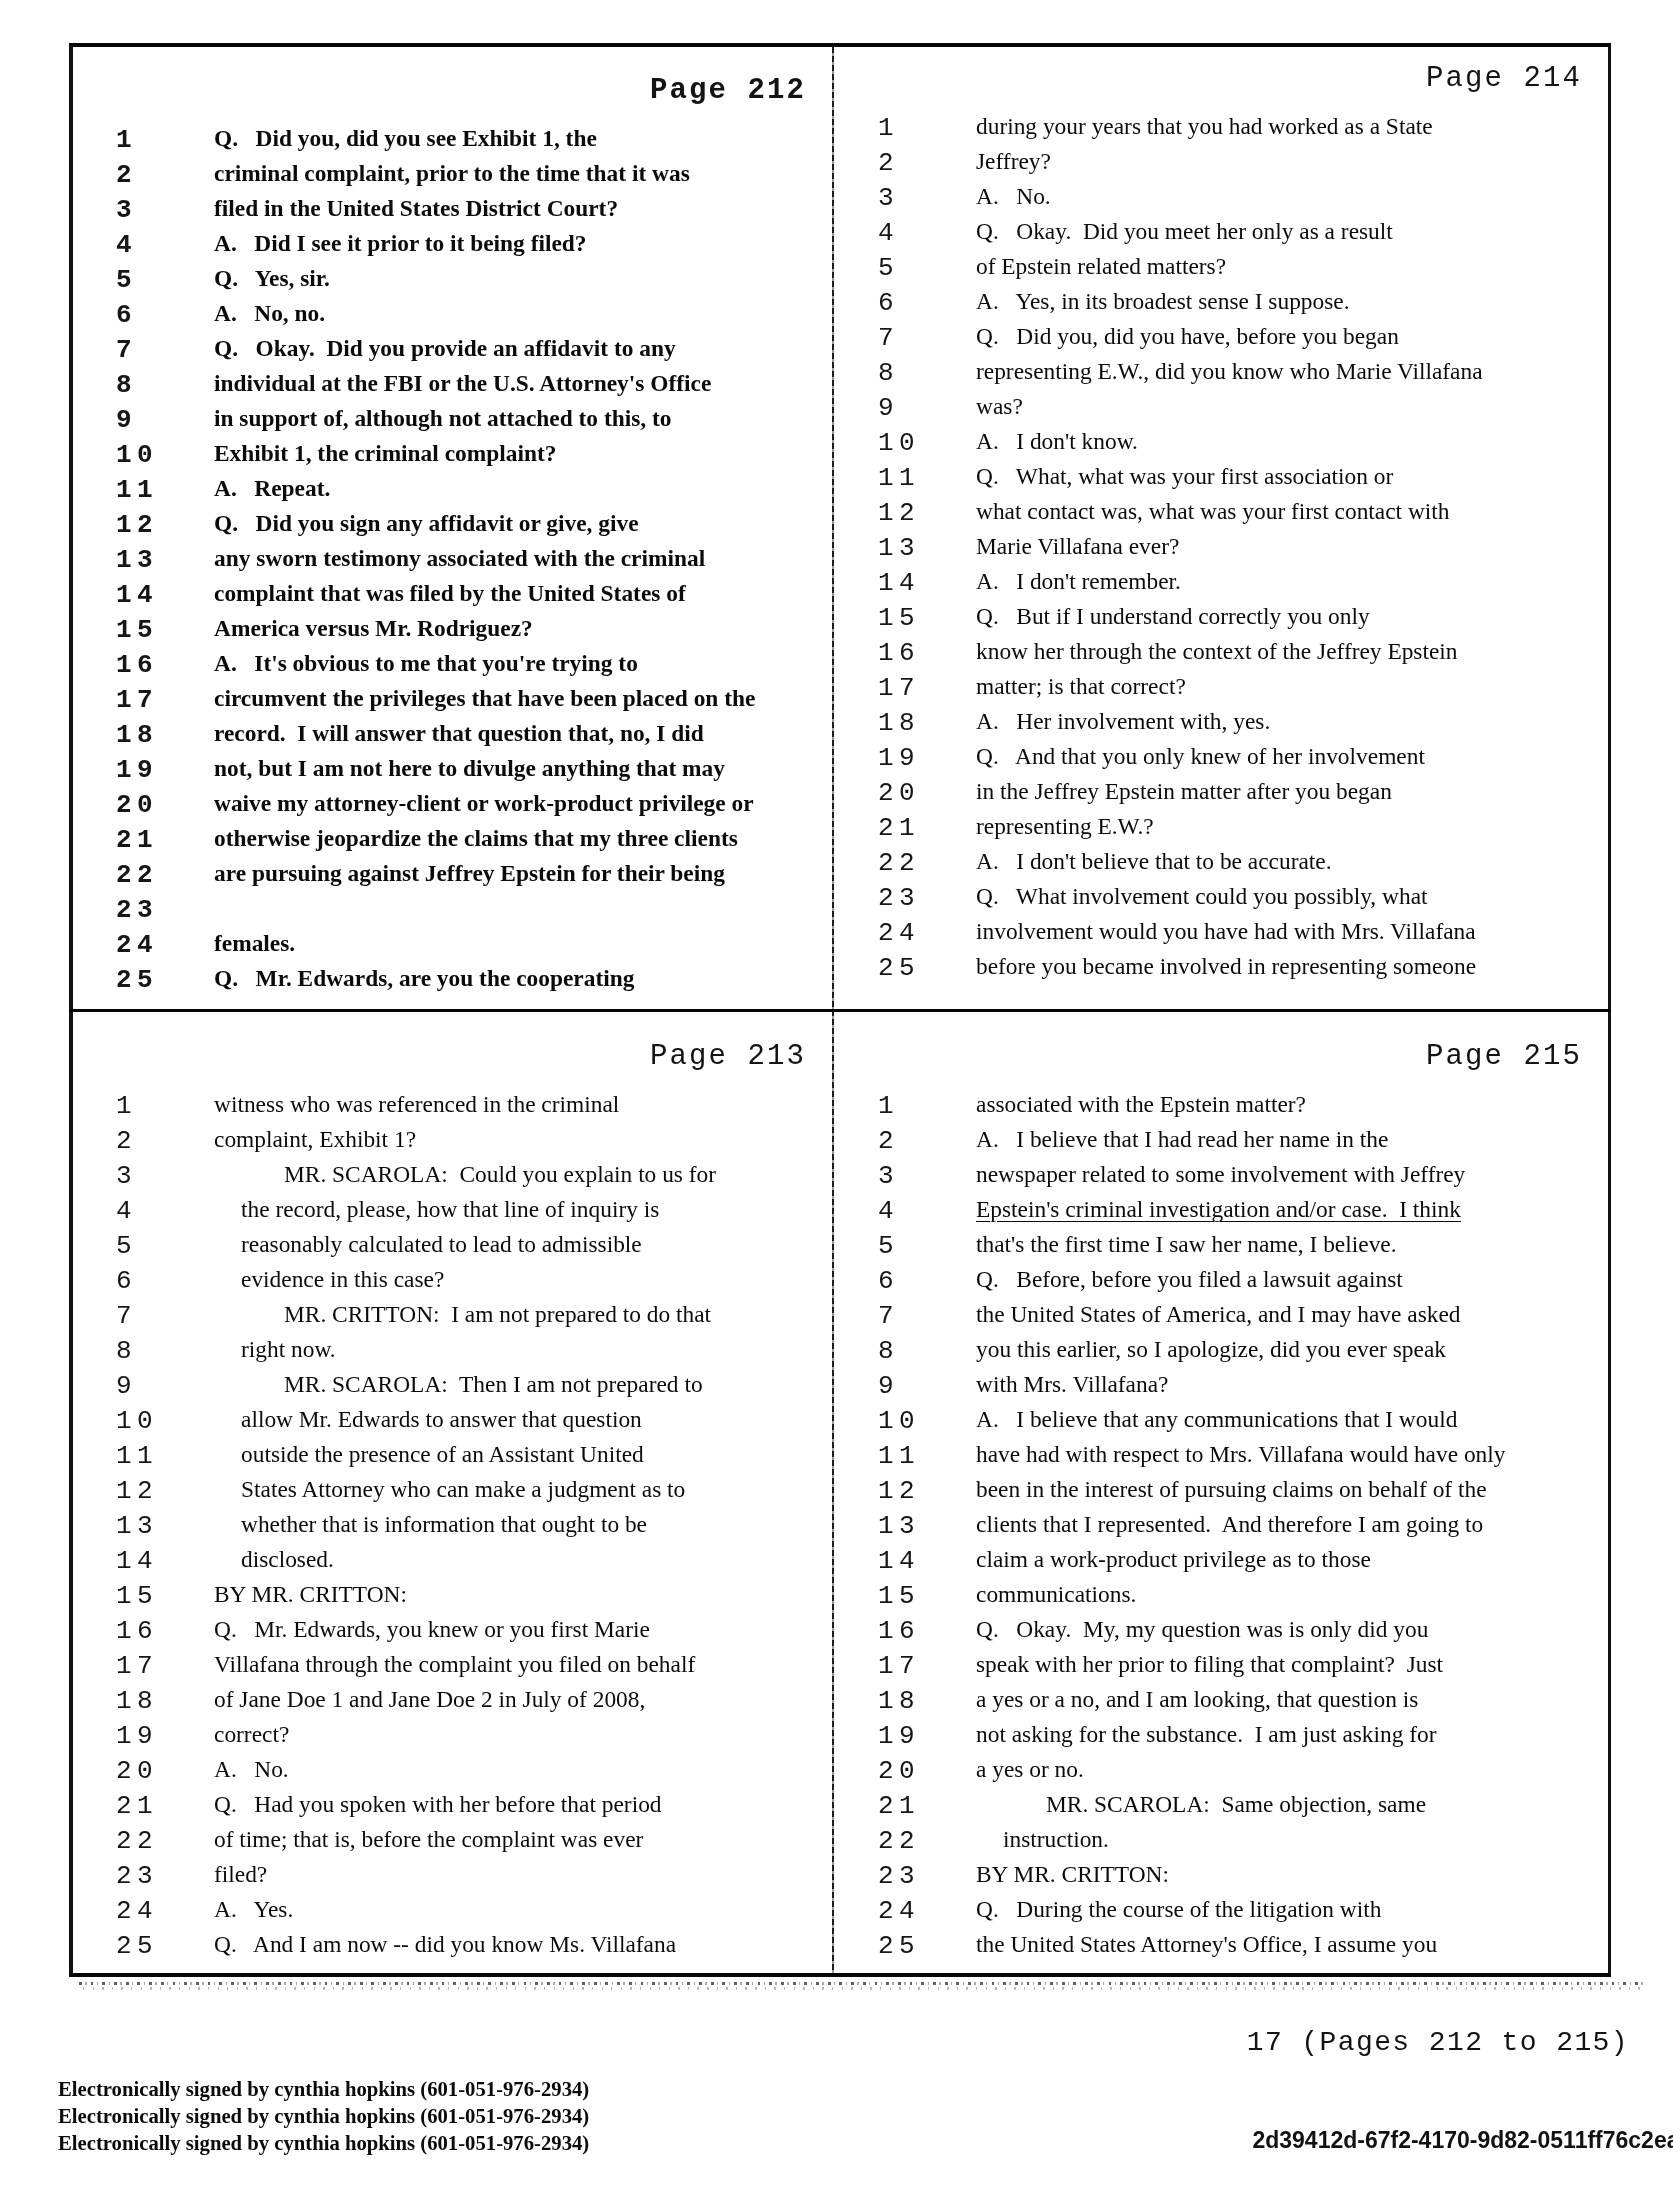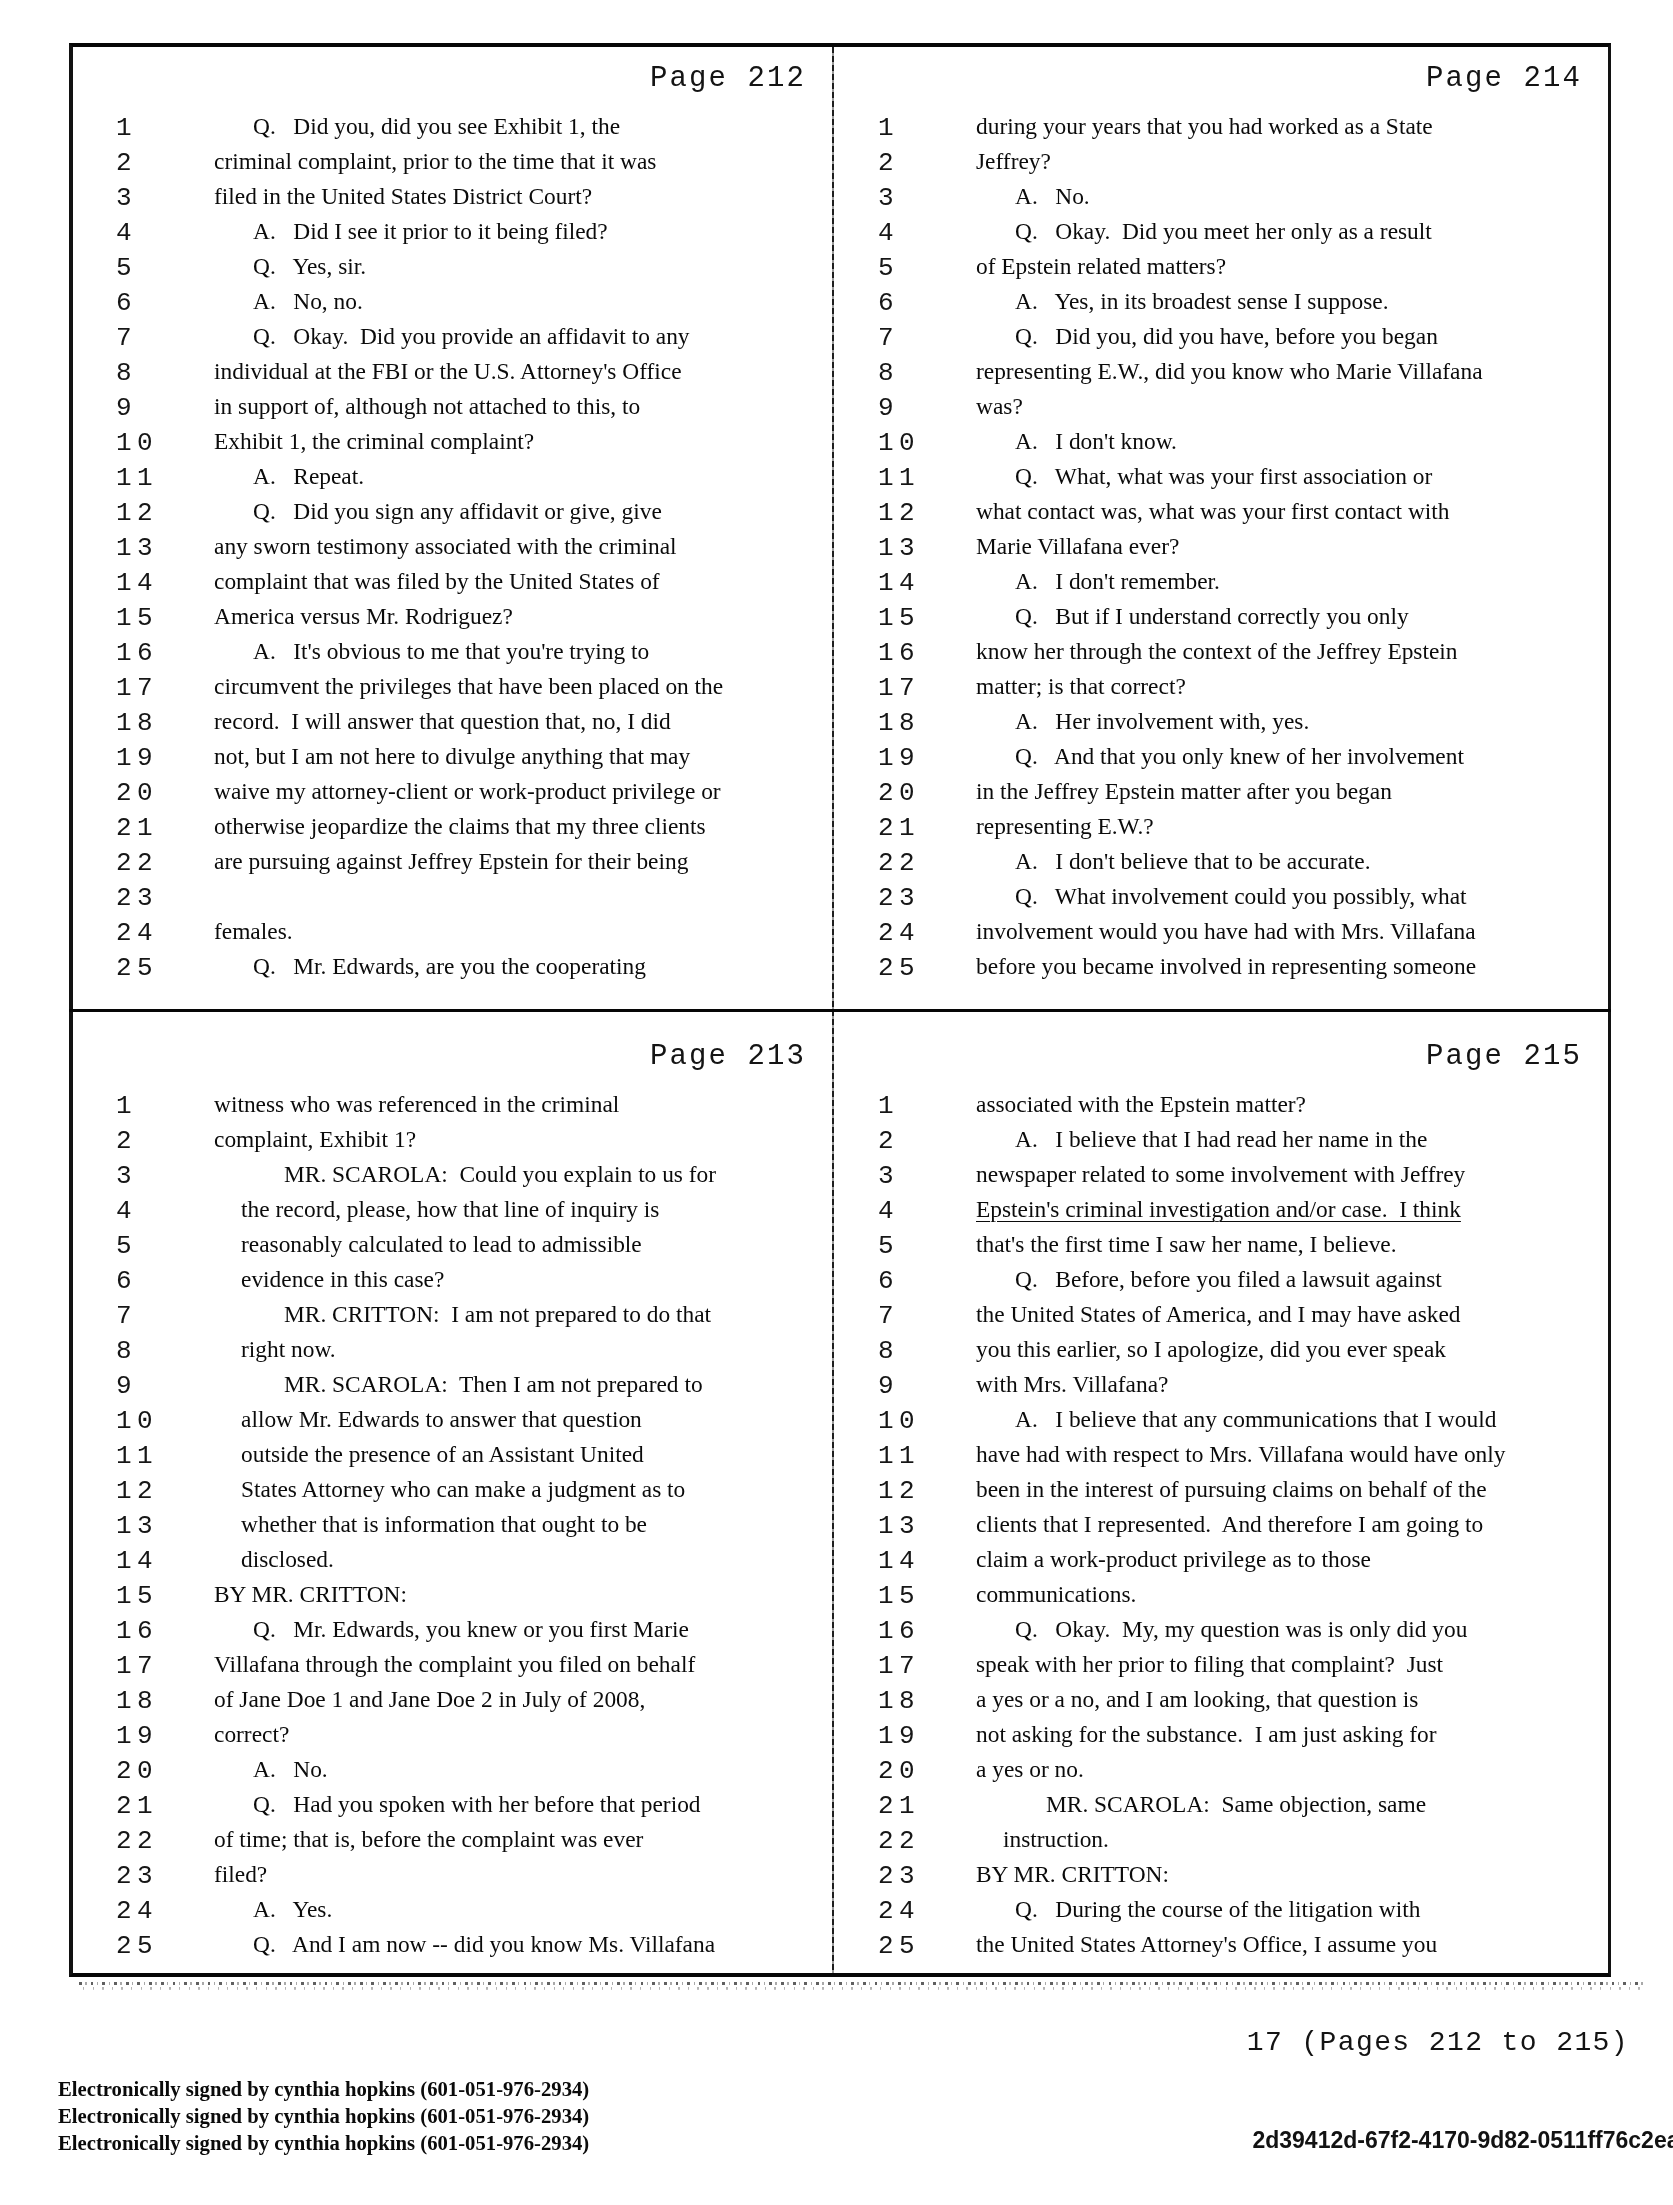--- a/index.html
+++ b/index.html
@@ -34,21 +34,21 @@
   }
   .hdiv {
     position: absolute;
     left: -4.1px;
     right: -3.4px;
     top: 962px;
     height: 3.4px;
     background: #060606;
   }
   .quad { position: absolute; overflow: hidden; }
-  .q-tl { left: 0;      top: 0;      width: 759px; height: 962px; }
+  .q-tl { left: 0;      top: 12px;      width: 759px; height: 962px; font-weight: bold; }
   .q-tr { left: 762px; top: 0;      right: 0;      height: 962px; }
   .q-bl { left: 0;      top: 965px; width: 759px; bottom: 0; border-radius: 13px; }
   .q-br { left: 762px; top: 965px; right: 0;      bottom: 0; }
   .page-header {
     position: absolute;
     right: 26px;
     font-family: "Liberation Mono", monospace;
     font-size: 29px;
     letter-spacing: 2.1px;
     color: #141414;
@@ -72,21 +72,21 @@
   .txt {
     position: absolute;
     left: 141px;
     top: 1.4px;
     font-family: "Liberation Serif", serif;
     font-size: 23.4px;
     white-space: pre;
     color: #0b0b0b;
   }
   .i0 { margin-left: 0; }
-  .i1 { margin-left: 39px; }   
+  .i1 { }   
   .i2 { margin-left: 27px; }   
   .i3 { margin-left: 70px; }  
   .u  { text-decoration: underline; text-decoration-thickness: 1.4px; text-underline-offset: 4.1px; }
   .noise-strip {
     position: absolute;
     left: 79px;
     top: 1981px;
     width: 1564px;
     height: 9px;
     background-image:

